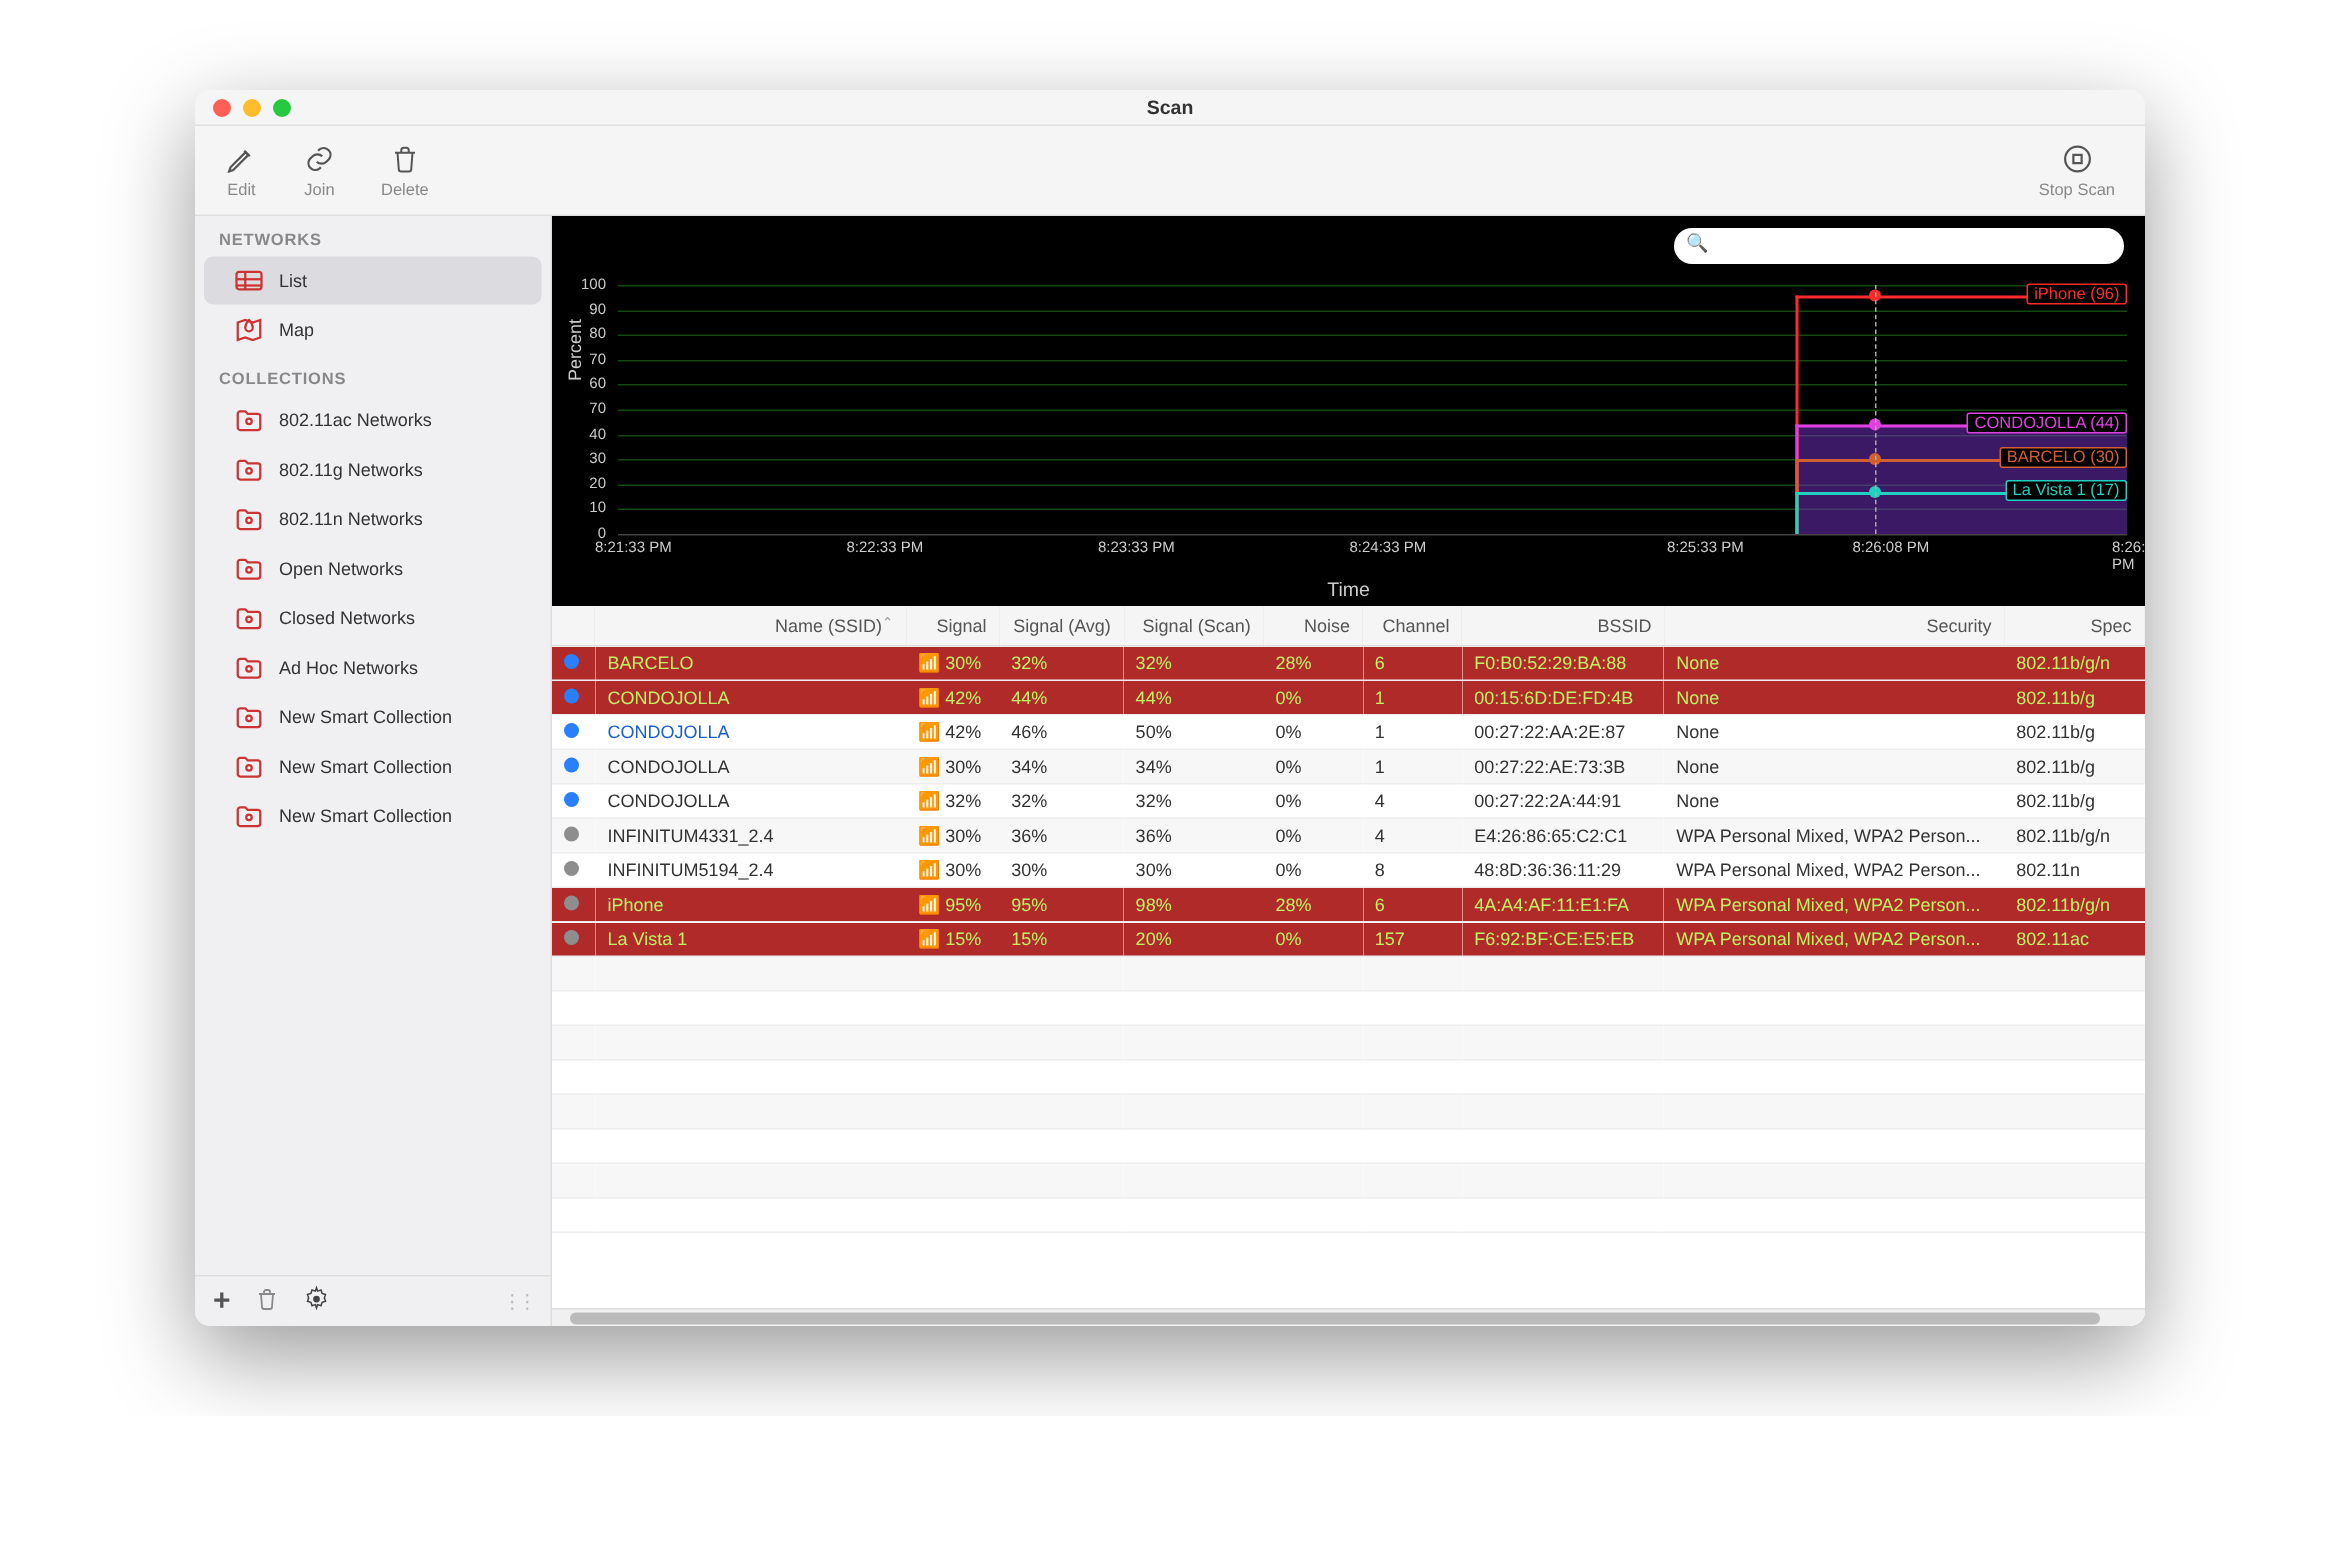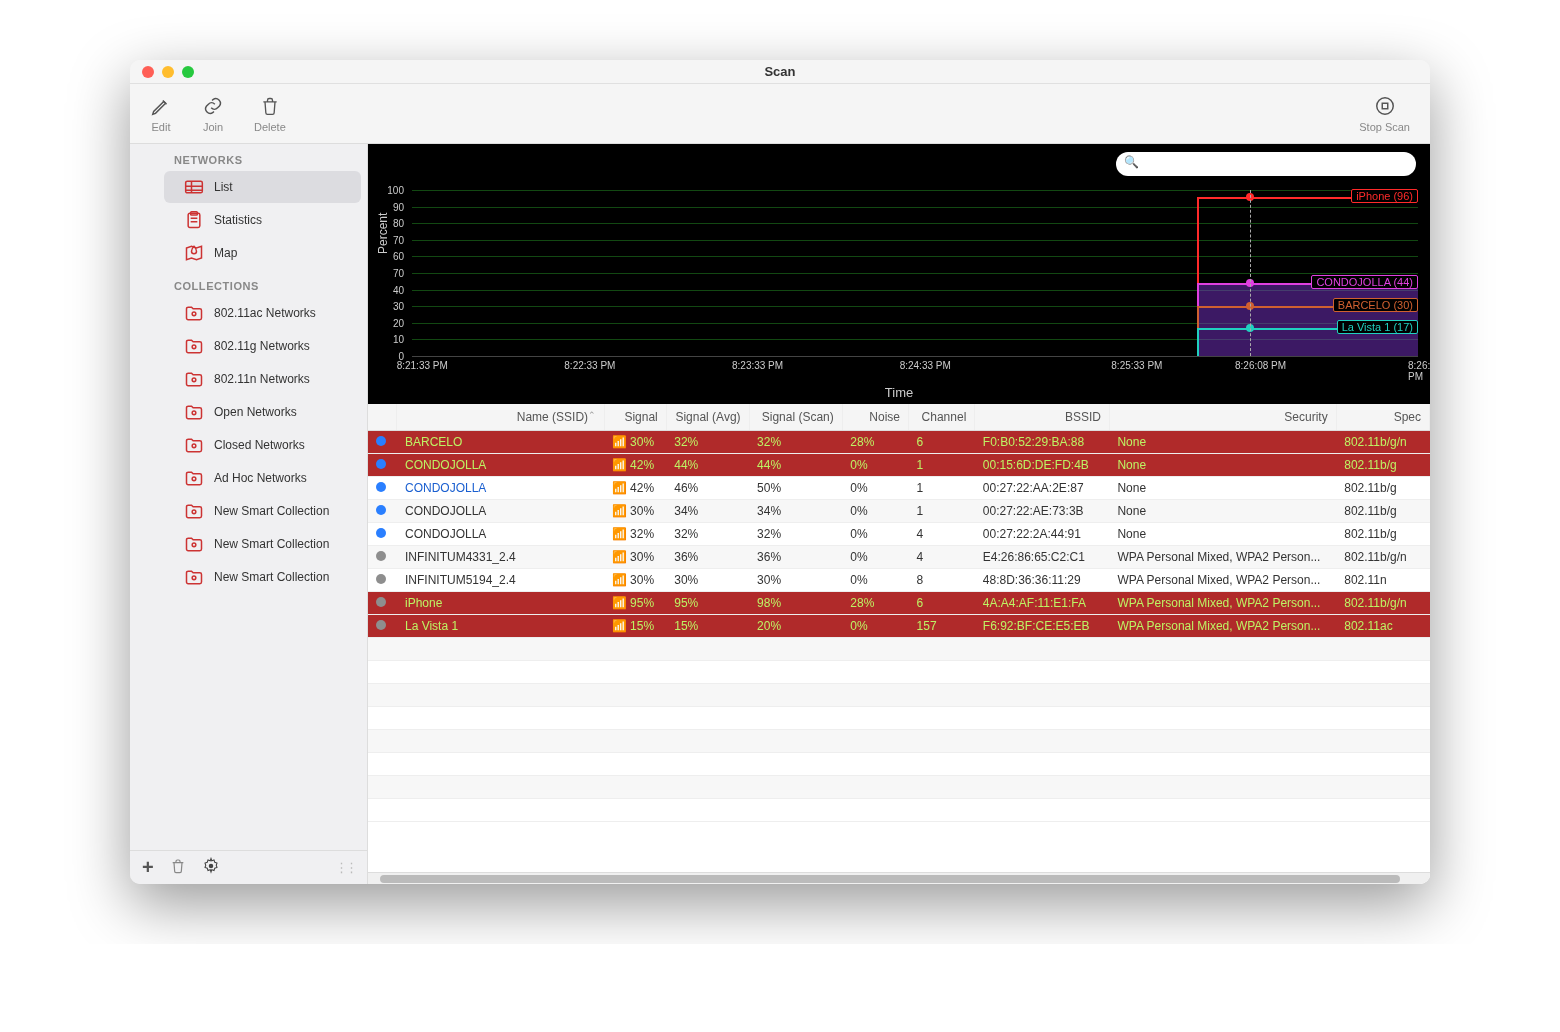--- a/index.html
+++ b/index.html
@@ -45,21 +45,21 @@
   .tool-item { display: flex; flex-direction: column; align-items: center; margin-right: 30px; cursor: pointer; }
   .tool-item .tool-icon { width: 22px; height: 22px; margin-bottom: 4px; color: #555; display:flex; align-items:center; justify-content:center;}
   .tool-item .tool-label { font-size: 11px; color: #888; }
   .toolbar .spacer { flex: 1; }
   
   .body { display: flex; height: 740px; }
   .sidebar {
     width: 238px; background: #f0f0f2; border-right: 1px solid #ddd;
     display: flex; flex-direction: column;
   }
-  .sidebar-scroll { flex: 1; overflow: auto; padding-left: 28px; }
+  .sidebar-scroll { flex: 1; overflow: auto; }
   .section-header {
     font-size: 11px; font-weight: 700; color: #888; letter-spacing: 0.05em;
     padding: 10px 16px 4px;
   }
   .side-item {
     display: flex; align-items: center; padding: 6px 14px 6px 20px;
     margin: 1px 6px; border-radius: 6px; cursor: pointer;
   }
   .side-item.selected { background: #dcdce0; }
   .side-item .side-icon { width: 20px; height: 20px; margin-right: 10px; display:flex; align-items:center; justify-content:center; color:#c33; }
@@ -189,31 +189,20 @@
         <div class="side-item net selected">
           <span class="side-icon">
             <svg width="20" height="18" viewBox="0 0 24 20" fill="none" stroke="currentColor" stroke-width="1.8">
                 <rect x="2" y="3" width="20" height="14" rx="2"></rect>
                 <line x1="2" y1="9" x2="22" y2="9"></line>
                 <line x1="2" y1="14" x2="22" y2="14"></line>
                 <line x1="9" y1="3" x2="9" y2="17"></line>
               </svg>
           </span>
           <span class="side-label">List</span>
-        </div>
-        <div class="side-item net">
-          <span class="side-icon">
-            <svg width="18" height="20" viewBox="0 0 20 24" fill="none" stroke="currentColor" stroke-width="1.8">
-                <rect x="3" y="4" width="14" height="17" rx="2"></rect>
-                <rect x="6" y="2" width="8" height="4" rx="1"></rect>
-                <line x1="6" y1="10" x2="14" y2="10"></line>
-                <line x1="6" y1="14" x2="14" y2="14"></line>
-              </svg>
-          </span>
-          <span class="side-label">Statistics</span>
         </div>
         <div class="side-item net">
           <span class="side-icon">
             <svg width="20" height="20" viewBox="0 0 24 24" fill="none" stroke="currentColor" stroke-width="1.8">
                 <path d="M3 6l6-2 6 2 6-2v14l-6 2-6-2-6 2V6z"></path>
                 <path d="M12 4c0 0 3 3 3 6a3 3 0 0 1-6 0c0-3 3-6 3-6z"></path>
               </svg>
           </span>
           <span class="side-label">Map</span>
         </div>

